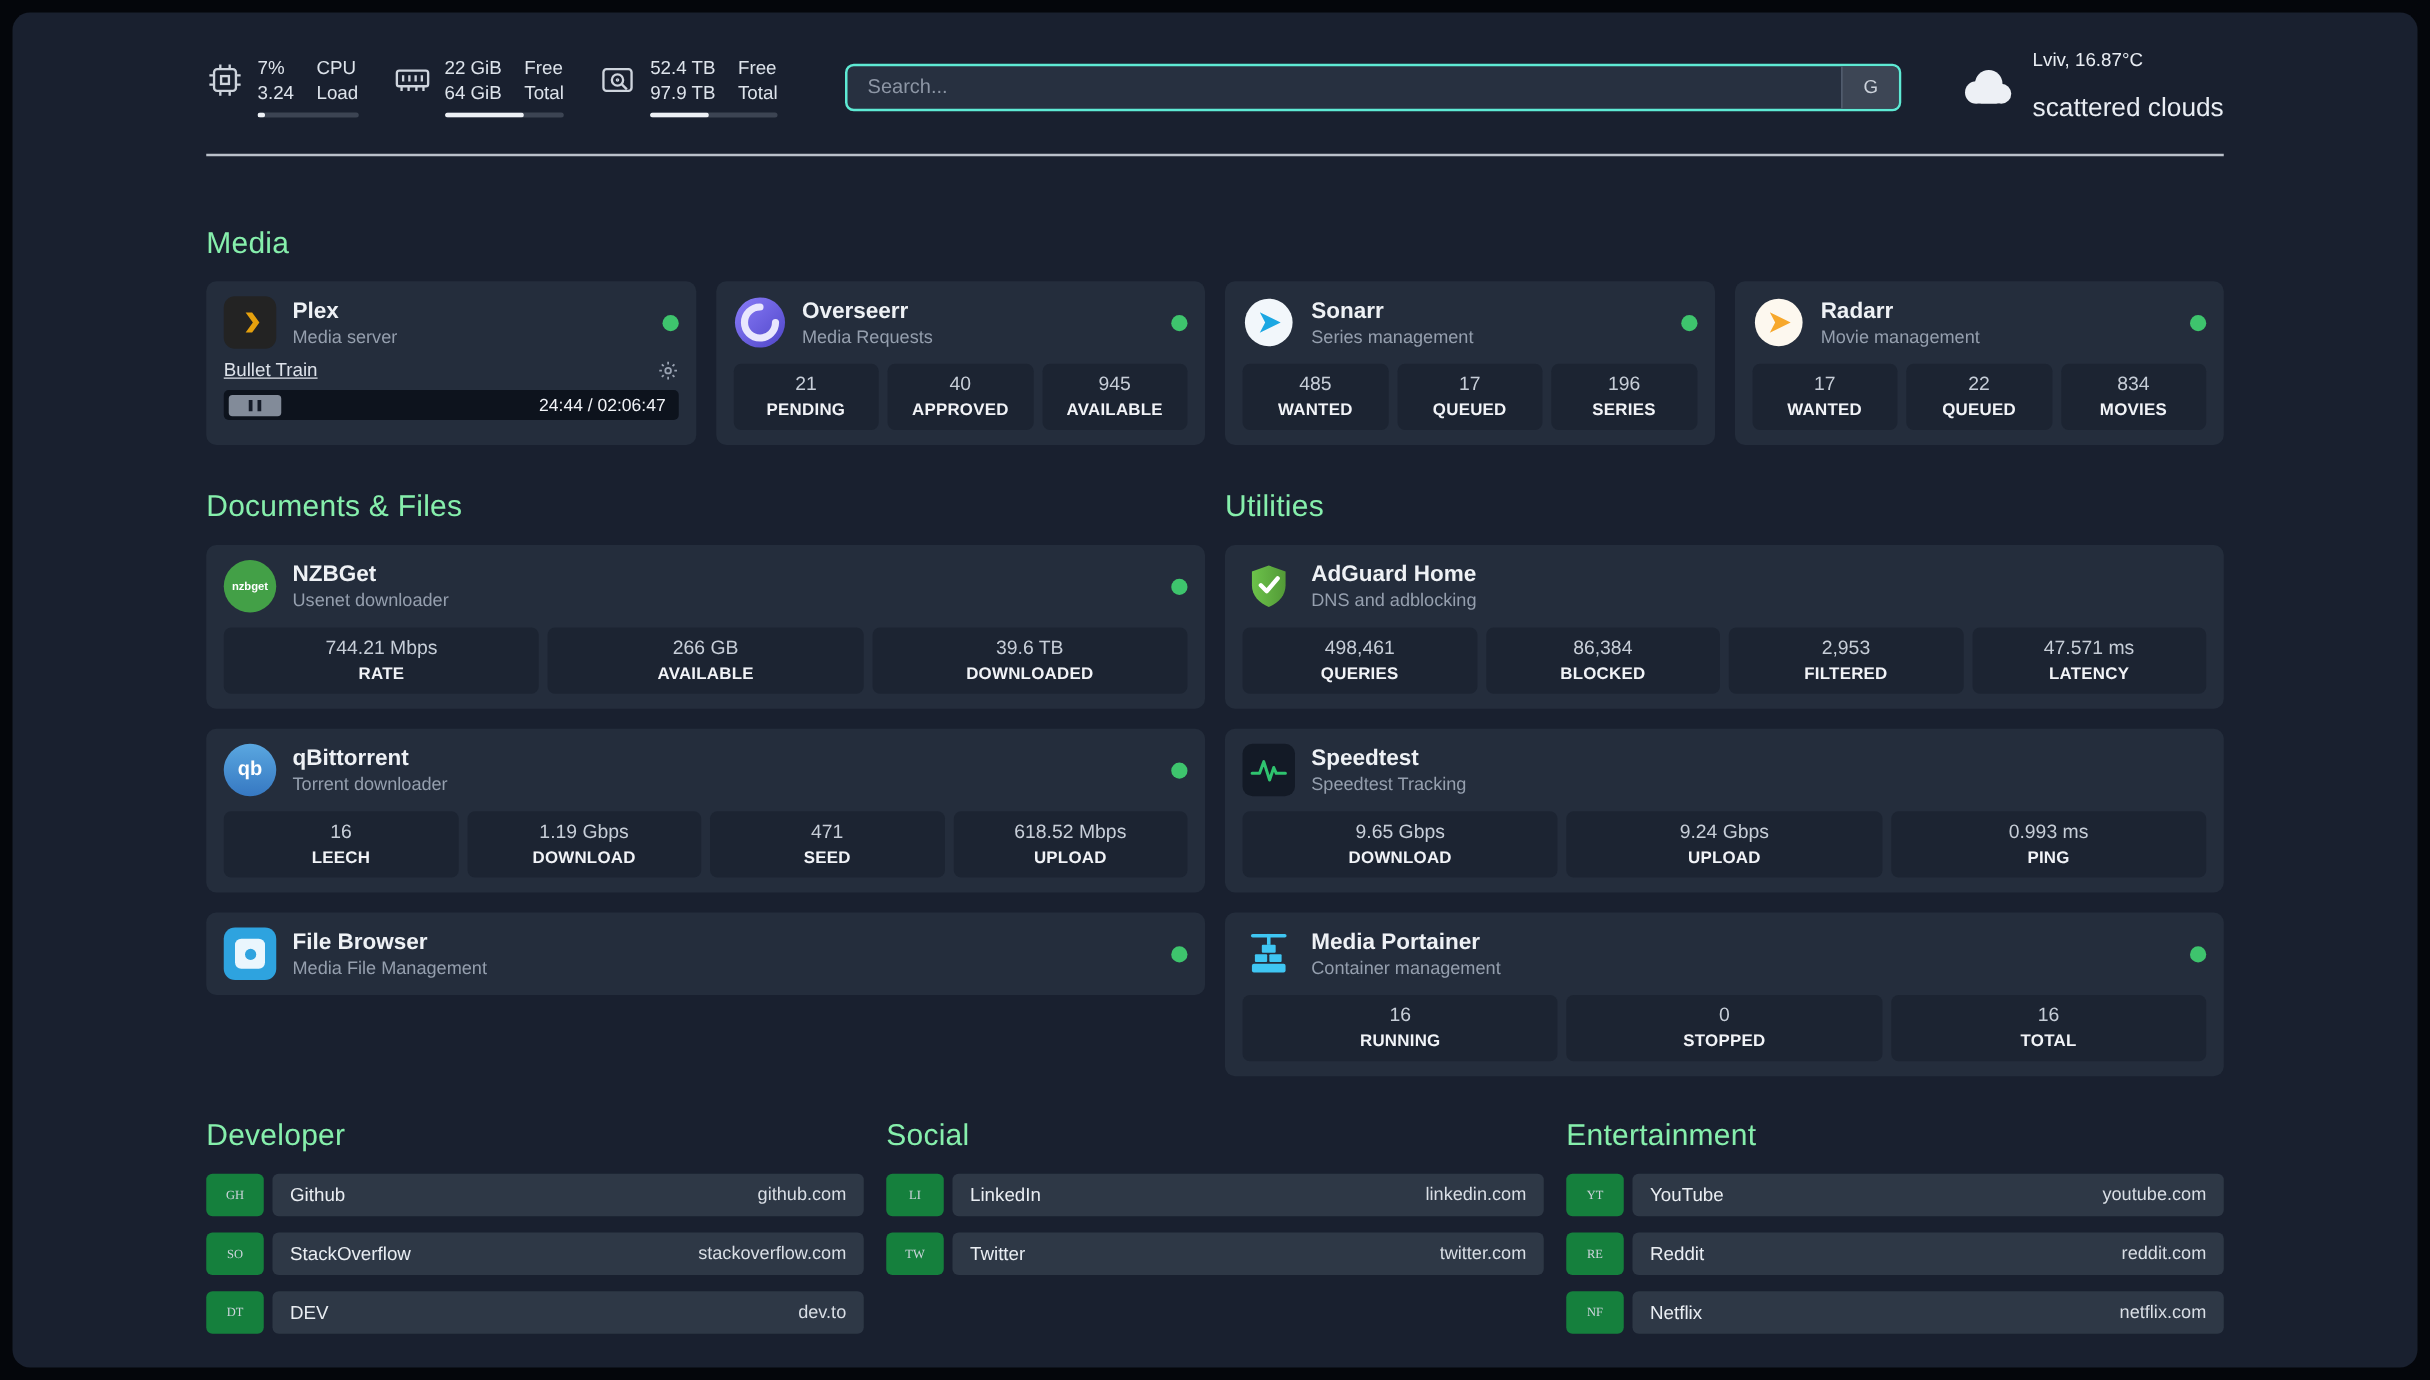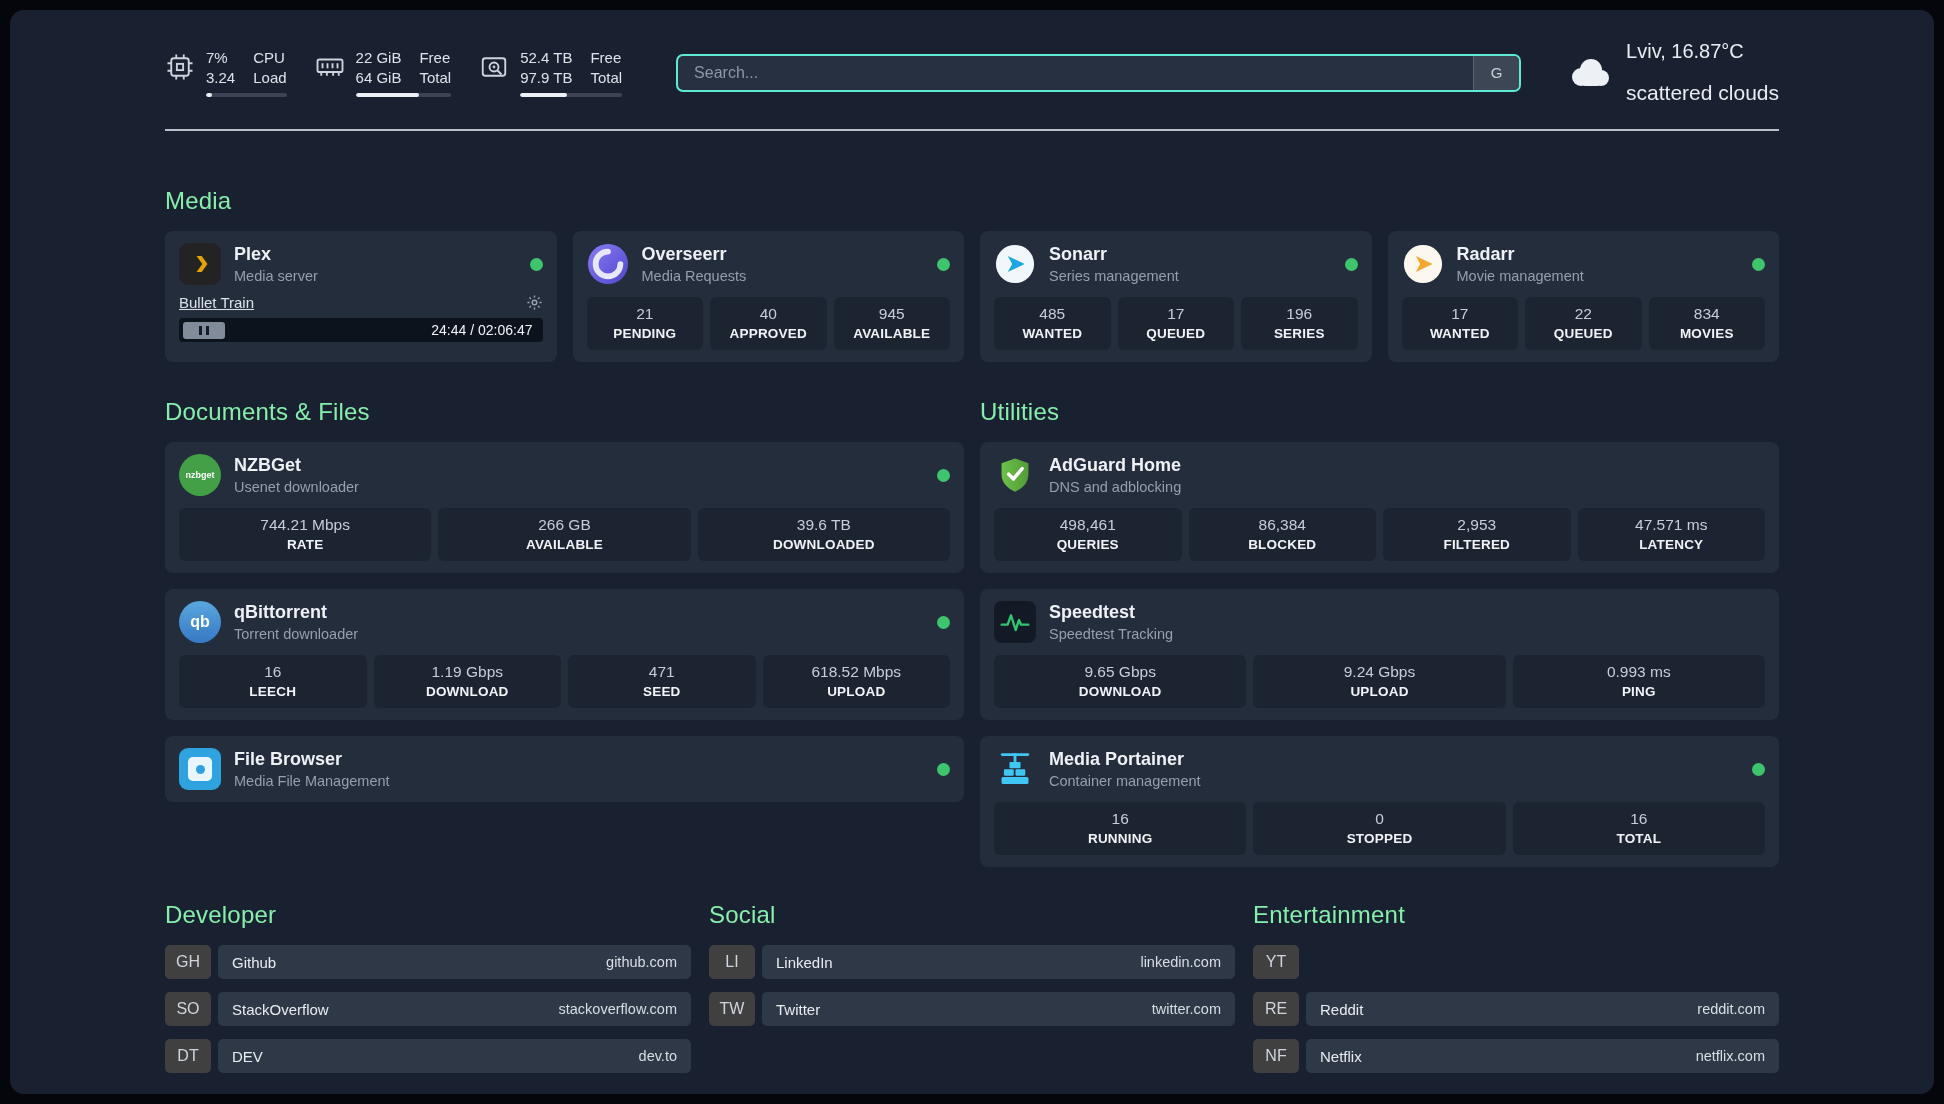--- a/index.html
+++ b/index.html
@@ -20,21 +20,21 @@
 
   .search-wrap { flex:1; display:flex; align-items:stretch; margin:0 46px 0 26px; height:38px;
                  border:2px solid #5eead4; border-radius:7px; background:#273040; overflow:hidden; }
   .search-input { flex:1; background:transparent; border:none; outline:none; color:#e7ebf1;
                   font-size:16px; padding:0 16px; font-family:inherit; }
   .search-input::placeholder { color:#8d96a5; }
   .search-btn { width:46px; background:#3d4655; border:none; border-left:1px solid #5a6477;
                 color:#ccd2db; font-size:15px; cursor:pointer; font-family:inherit; }
 
   .weather { display:flex; align-items:center; gap:13px; color:#e9edf3; }
-  .weather-loc { font-size:20px; }
+  .weather-loc { font-size:15px; }
   .weather-cond { font-size:21px; margin-top:18px; }
 
   .divider { margin-top:24px; border-bottom:2px solid rgba(215,221,229,0.85); }
 
   
   .section-title { font-size:24px; font-weight:500; color:#86efac; letter-spacing:0.2px; }
   .media-section { margin-top:56px; }
   .media-row { margin-top:16px; display:grid; grid-template-columns:repeat(4,1fr); gap:16px; }
 
   .card { background:#242d3c; border-radius:8px; padding:12px 14px; cursor:pointer; }
@@ -73,22 +73,22 @@
   .icon-qb { background:linear-gradient(180deg,#5aa7e0,#3678c2); border-radius:50%; color:#fff; font-size:16px; font-weight:700; }
   .icon-fb { background:#2ea3df; border-radius:9px; }
   .fb-inner { width:24px; height:24px; background:#eaf6fd; border-radius:5px; display:flex; align-items:center; justify-content:center; }
   .fb-dot { width:9px; height:9px; border-radius:50%; background:#2ea3df; }
   .icon-speedtest { background:#131a26; border-radius:8px; }
 
   
   .bm-grid { margin-top:34px; display:grid; grid-template-columns:repeat(3,1fr); column-gap:18px; align-items:start; }
   .bm-col .section-title { margin-bottom:16px; }
   .bm-row { display:flex; align-items:stretch; gap:7px; margin-bottom:13px; height:34px; cursor:pointer; }
-  .bm-abbr { width:46px; background:#404040; border-radius:5px; display:flex; align-items:center;
-             justify-content:center; font-size:16px; color:#cfd5de; flex:0 0 46px; }
+  .bm-abbr { width:46px; background:#15803d; border-radius:5px; display:flex; align-items:center;
+             justify-content:center; font-size:10px; color:#cfd5de; flex:0 0 46px;font-family:Liberation Serif, serif; }
   .bm-bar { flex:1; background:#2e3846; border-radius:5px; display:flex; align-items:center; padding:0 14px; }
   .bm-name { font-size:15px; color:#e9edf2; }
   .bm-url { margin-left:auto; font-size:14.5px; color:#d9dee5; }
 </style>
 </head>
 <body>
 
 <div class="page">
 <div class="inner">
 
@@ -561,20 +561,24 @@
           <span class="bm-name">Twitter</span>
           <span class="bm-url">twitter.com</span>
         </span>
       </div>
     </div>
 
     <div class="bm-col">
       <h2 class="section-title">Entertainment</h2>
       <div class="bm-row">
         <span class="bm-abbr">YT</span>
+        <span class="bm-bar">
+          <span class="bm-name">YouTube</span>
+          <span class="bm-url">youtube.com</span>
+        </span>
       </div>
       <div class="bm-row">
         <span class="bm-abbr">RE</span>
         <span class="bm-bar">
           <span class="bm-name">Reddit</span>
           <span class="bm-url">reddit.com</span>
         </span>
       </div>
       <div class="bm-row">
         <span class="bm-abbr">NF</span>

